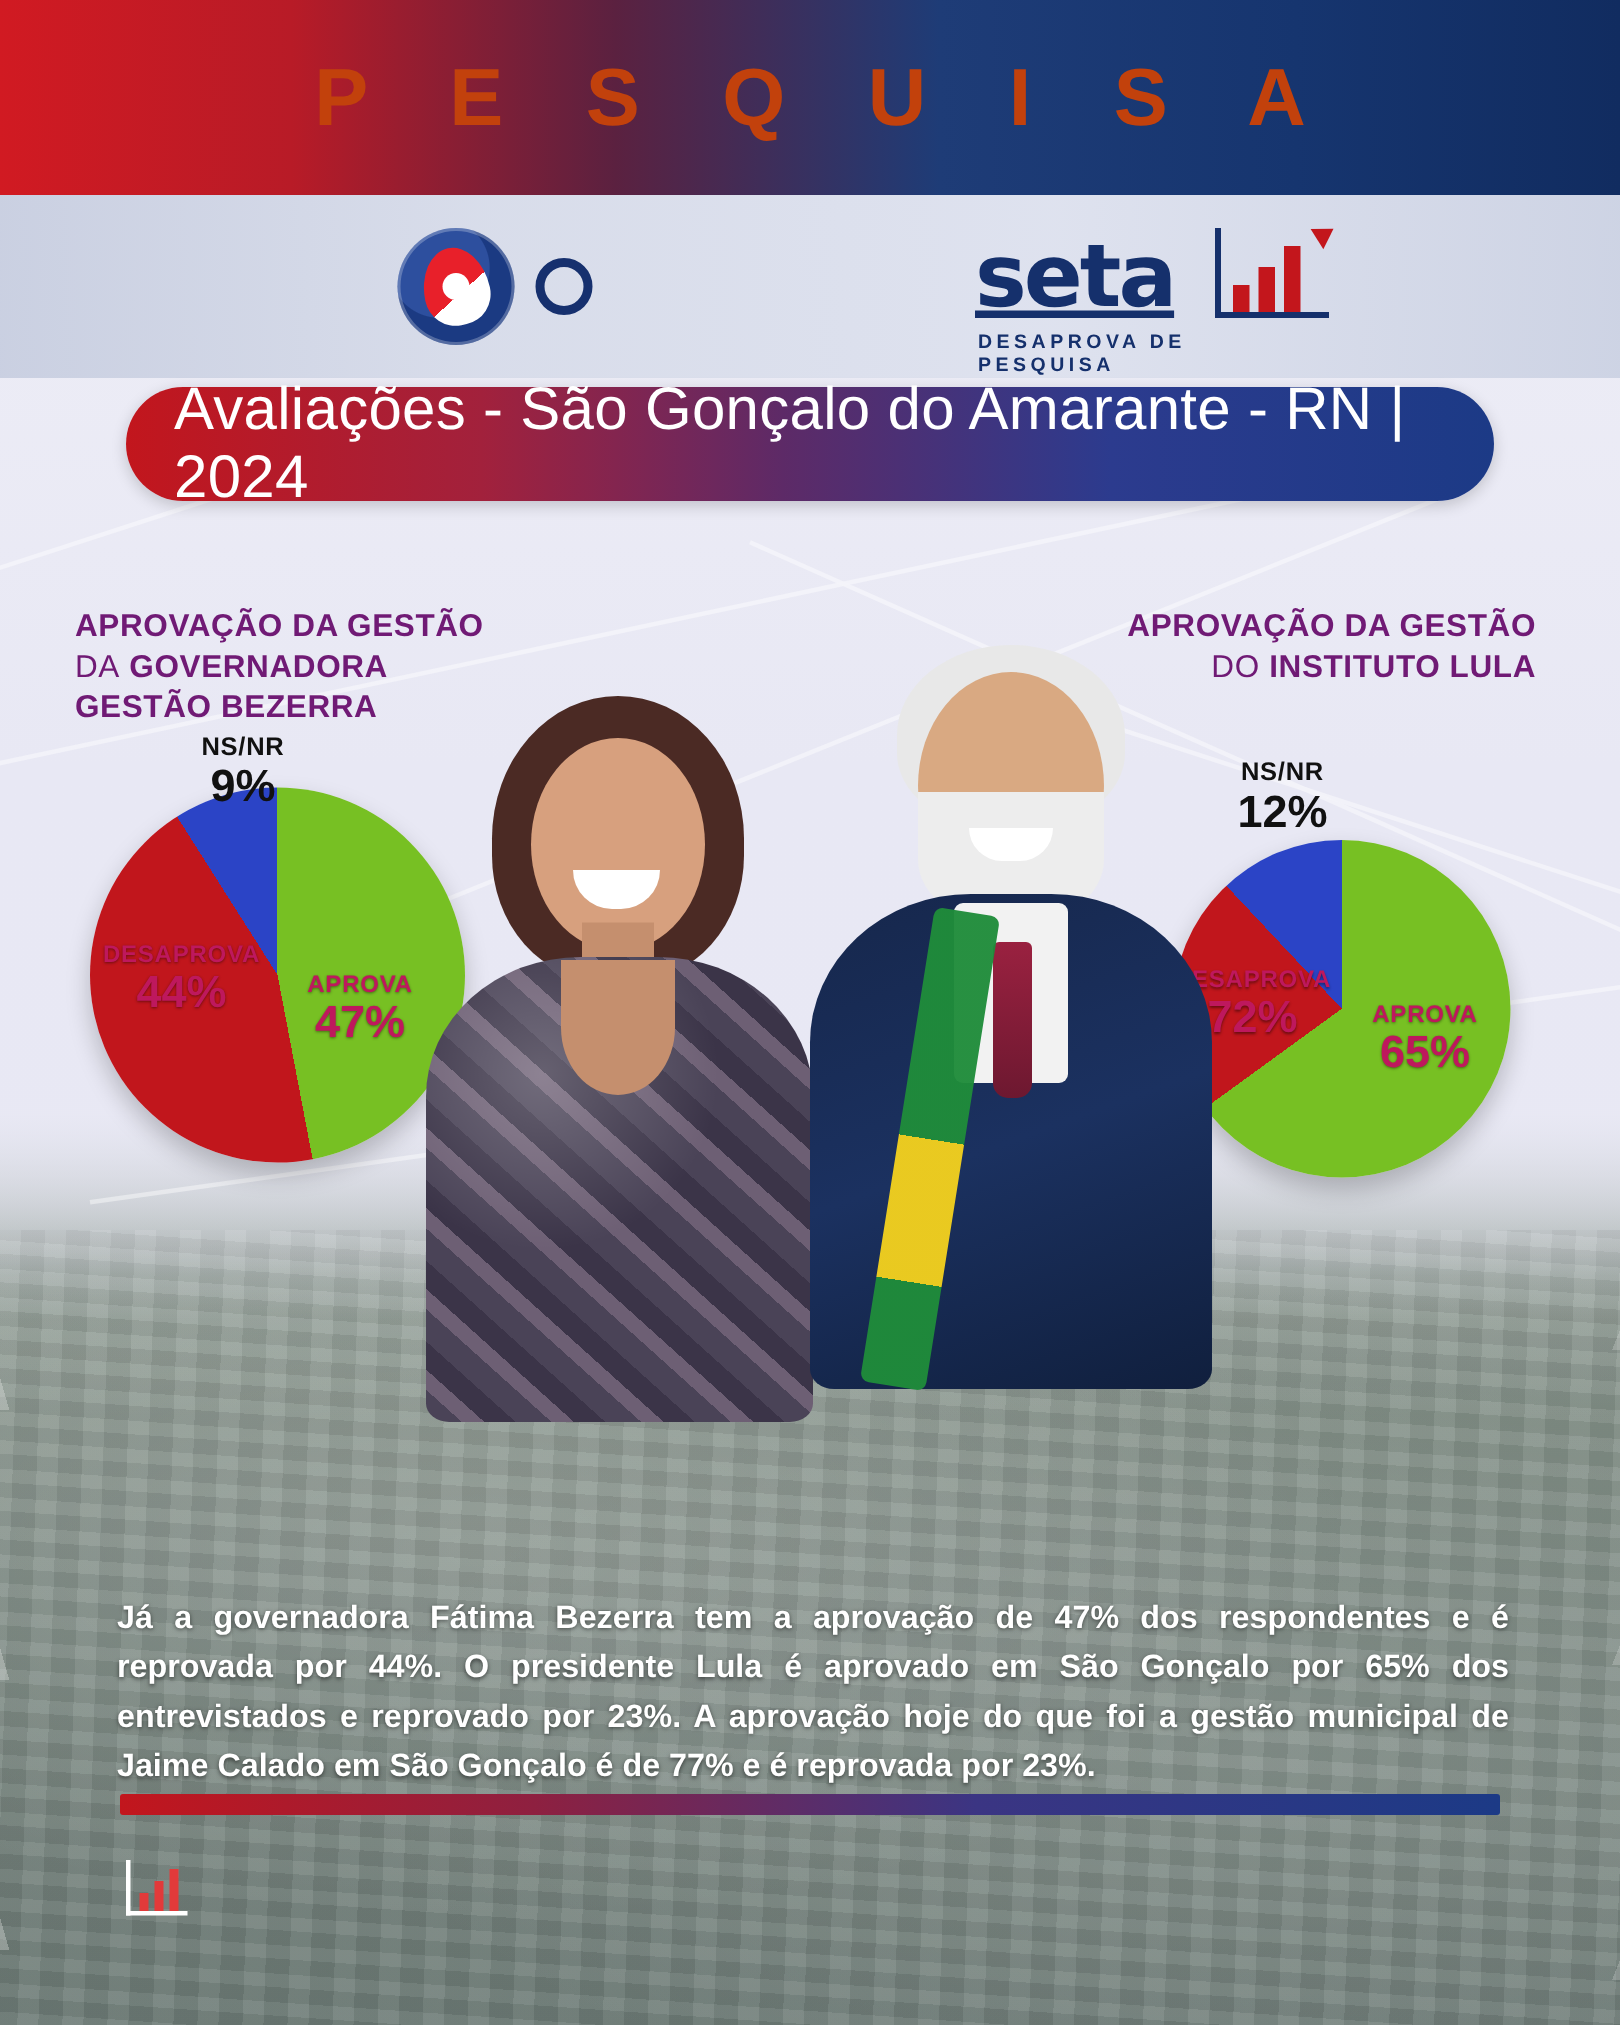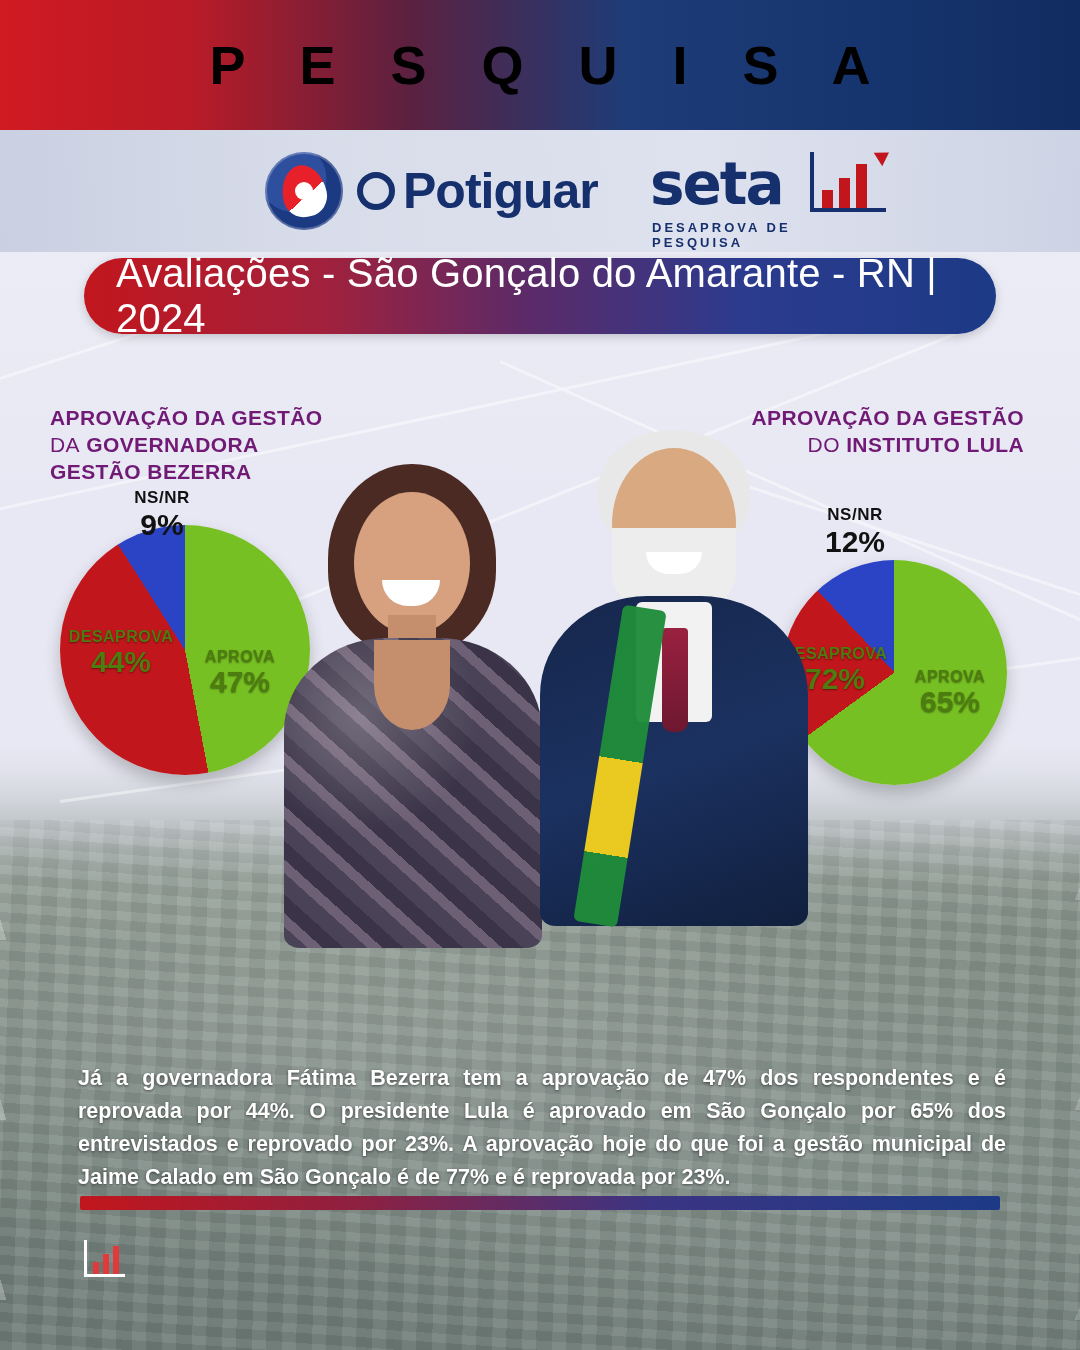--- a/index.html
+++ b/index.html
@@ -62,21 +62,21 @@
   }
 
   
   .header-band {
     position: absolute; left: 0; top: 0; width: 1080px; height: 130px;
     background: linear-gradient(90deg,#d11a22 0%, #b81b27 18%, #5b2140 38%, #1e3c77 58%, #16356f 80%, #112c60 100%);
   }
   .header-title {
     position: absolute; left: 0; top: 0; width: 1080px; height: 130px;
     display: flex; align-items: center; justify-content: center;
-    color: #000000;
+    color: #c2410c;
     font-size: 54px;
     font-weight: bold;
     letter-spacing: 20px;
     text-indent: 20px;
   }
 
   
   .logos-strip {
     position: absolute; left: 0; top: 130px; width: 1080px; height: 122px;
     background: linear-gradient(90deg, rgba(196,203,222,0.85) 0%, rgba(214,219,233,0.9) 30%, rgba(221,225,238,0.92) 65%, rgba(200,207,225,0.85) 100%);
@@ -113,20 +113,21 @@
     display:inline-block; width: 26px; height: 26px; border-radius:50%;
     border: 6px solid #16306e; margin-right: 8px;
   }
 
   .logo-seta {
     position: absolute; left: 650px; top: 150px; width: 230px; height: 82px;
   }
   .seta-word {
     font-size: 58px; font-weight: bold; color:#15306c; letter-spacing: -2px;
     font-family: "DejaVu Sans", sans-serif;
+    text-decoration: underline;
   }
   .seta-sub {
     font-size: 13px; letter-spacing: 3px; color:#15306c; font-weight: bold;
     margin-top: 2px; margin-left: 2px;
   }
   .seta-chart {
     position:absolute; right: -6px; top: 2px; width: 72px; height: 56px;
     border-left: 4px solid #15306c; border-bottom: 4px solid #15306c;
   }
   .seta-chart b {
@@ -161,21 +162,21 @@
   .lbl .thin { font-weight: normal; }
   .lbl-left { left: 50px; top: 405px; }
   .lbl-right { right: 56px; top: 405px; text-align: right; }
   .pie {
     position: absolute; border-radius: 50%;
     box-shadow: 0 8px 16px rgba(0,0,0,0.22);
   }
   .pie-left { left: 60px; top: 525px; width: 250px; height: 250px; }
   .pie-right { left: 782px; top: 560px; width: 225px; height: 225px; }
 
-  .slice-lbl { position:absolute; text-align:center; color:#4d7c0f; font-weight:bold; text-shadow: 0 1px 2px rgba(0,0,0,.45); }
+  .slice-lbl { position:absolute; text-align:center; color:#be185d; font-weight:bold; text-shadow: 0 1px 2px rgba(0,0,0,.45); }
   .slice-lbl .cap { font-size: 16px; letter-spacing: .5px; display:block; }
   .slice-lbl .val { font-size: 30px; display:block; line-height:1.05; }
 
   .nsnr { position:absolute; text-align:center; color:#111; font-weight:bold; }
   .nsnr .cap { font-size: 17px; letter-spacing: .5px; display:block; }
   .nsnr .val { font-size: 30px; display:block; }
 
   
   .people {
     position: absolute; left: 250px; top: 400px; width: 580px; height: 500px;
@@ -259,21 +260,20 @@
 
   <div class="header-band"></div>
   <div class="header-title">P E S Q U I S A</div>
 
   <div class="logos-strip"></div>
 
   <div class="logo-potiguar">
     <div class="potiguar-mark"></div>
     <div class="potiguar-word">
       <span class="potiguar-o"></span>
-      <span>Potiguar</span>
     </div>
   </div>
 
   <div class="logo-seta">
     <div class="seta-word">seta</div>
     <div class="seta-sub">DESAPROVA DE PESQUISA</div>
     <div class="seta-chart">
       <b></b>
         <b></b>
         <b></b>

